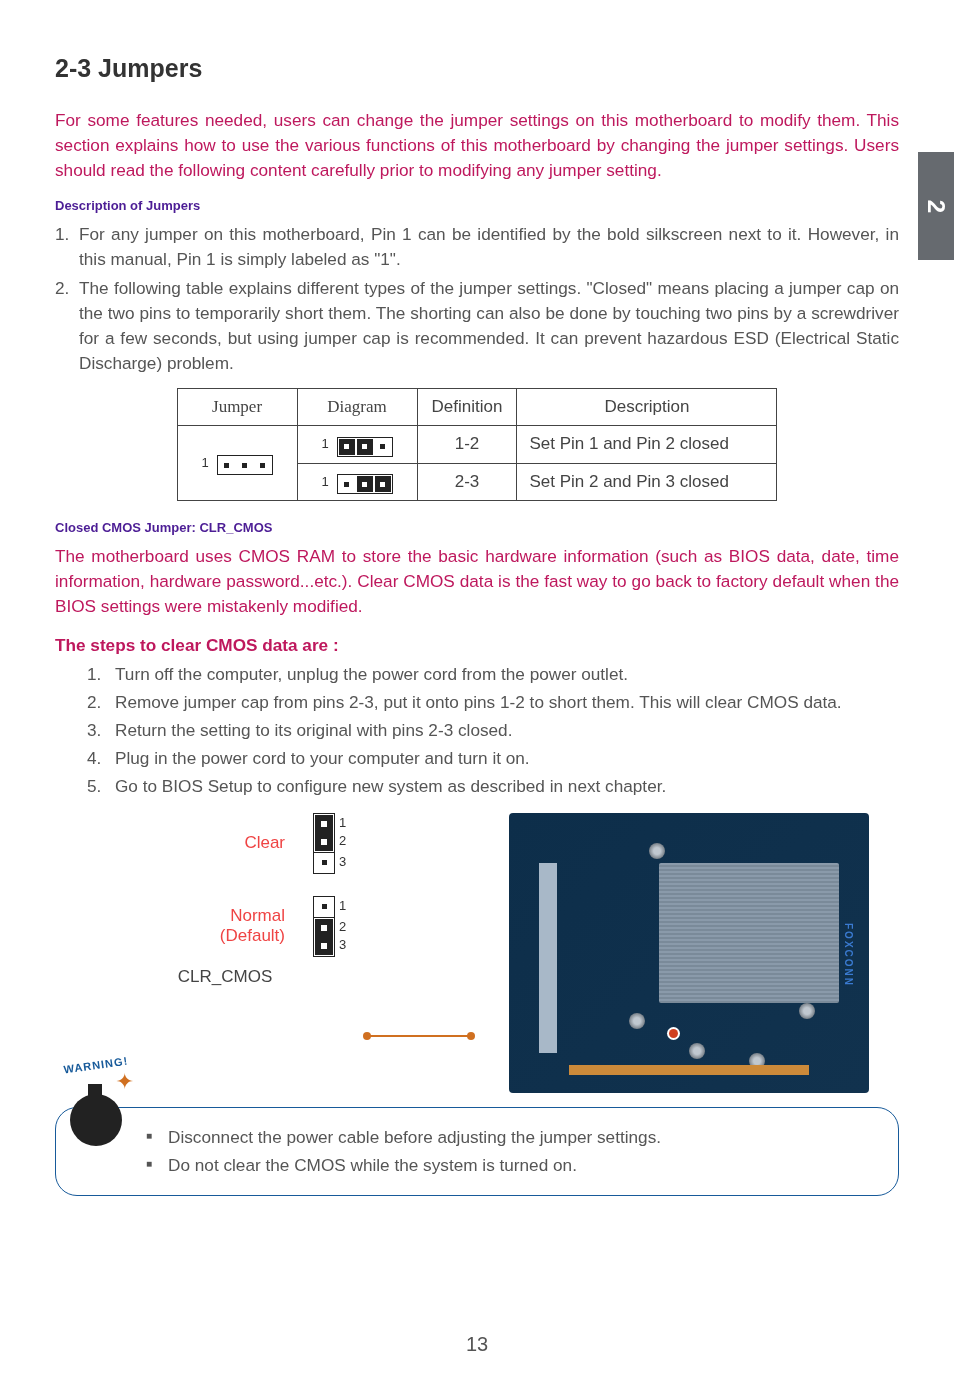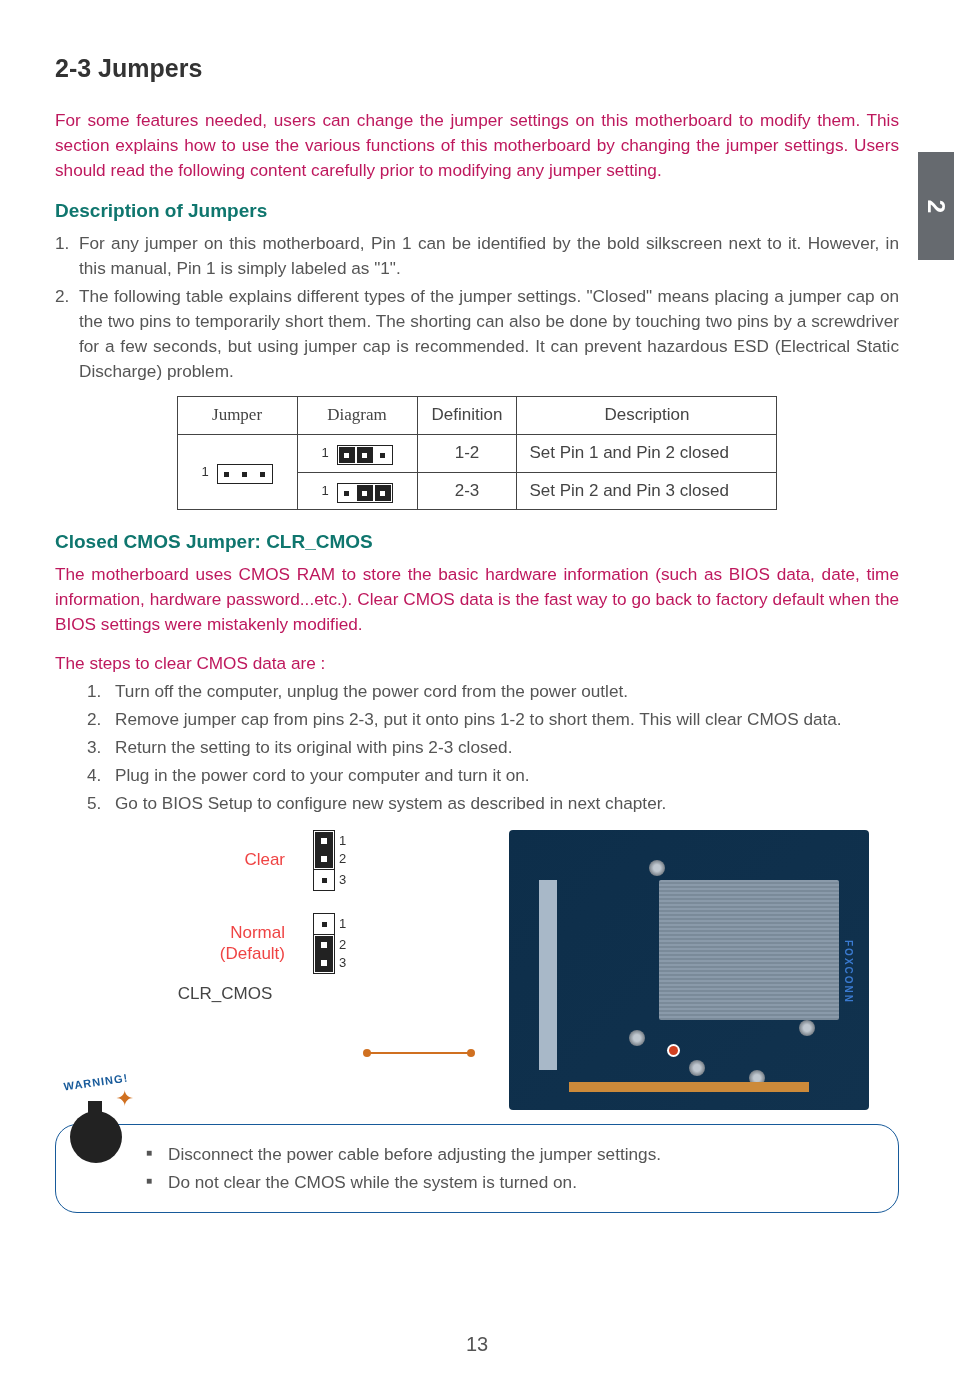--- a/index.html
+++ b/index.html
@@ -1,19 +1,19 @@
 <!DOCTYPE html>
 <html><head>
 <meta charset="utf-8">
 <style>
   * { box-sizing: border-box; margin: 0; padding: 0; }
   body { font-family: Arial, Helvetica, sans-serif; width: 954px; height: 1383px; background: #fff; color: #555; position: relative; font-size: 17.2px; line-height: 1.45; }
   .page { padding: 50px 55px 40px 55px; }
   h1 { font-size: 25px; font-weight: bold; color: #333; margin-bottom: 22px; }
-  h2 { font-size: 19px; font-weight: bold; color: #0f766e; margin-top: 3px; margin-bottom: 6px; }
+  h2 { font-size: 13px; font-weight: bold; color: #4c1d95; margin-top: 3px; margin-bottom: 6px; }
   .para { margin-bottom: 14px; color: #be185d; text-align: justify; }
   .li { display: flex; margin-bottom: 4px; color: #555; text-align: justify; }
   .li .num { flex: 0 0 24px; }
   .li .txt { flex: 1; }
   .sub-li { display: flex; margin-bottom: 3px; color: #555; padding-left: 32px; }
   .sub-li .num { flex: 0 0 28px; }
   .sub-li .txt { flex: 1; text-align: justify;}
   .side-tab { position: absolute; right: 0; top: 152px; width: 36px; height: 108px; background: #666a6f; color: #fff; display: flex; align-items: center; justify-content: center; font-size: 24px; font-weight: bold; }
   .side-tab span { transform: rotate(90deg); }
   table { border-collapse: collapse; margin: 12px auto 18px auto; }
@@ -125,21 +125,21 @@
       </td>
       <td>2-3</td>
       <td class="desc">Set Pin 2 and Pin 3 closed</td>
     </tr>
   </tbody>
     </table>
 
   <h2>Closed CMOS Jumper: CLR_CMOS</h2>
   <p class="para">The motherboard uses CMOS RAM to store the basic hardware information (such as BIOS data, date, time information, hardware password...etc.). Clear CMOS data is the fast way to go back to factory default when the BIOS settings were mistakenly modified.</p>
 
-  <p class="para" style="margin-bottom:4px;">The steps to clear CMOS data are :</p>
+  <p class="para" style="margin-bottom:4px;font-weight:bold;">The steps to clear CMOS data are :</p>
   <div class="sub-li">
       <div class="num">1.</div>
       <div class="txt">Turn off the computer, unplug the power cord from the power outlet.</div>
     </div>
   <div class="sub-li">
       <div class="num">2.</div>
       <div class="txt">Remove jumper cap from pins 2-3, put it onto pins 1-2 to short them. This will clear CMOS data.</div>
     </div>
   <div class="sub-li">
       <div class="num">3.</div>

